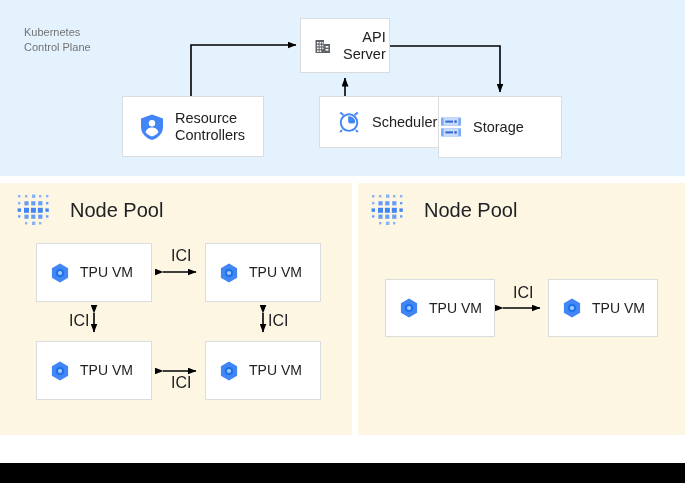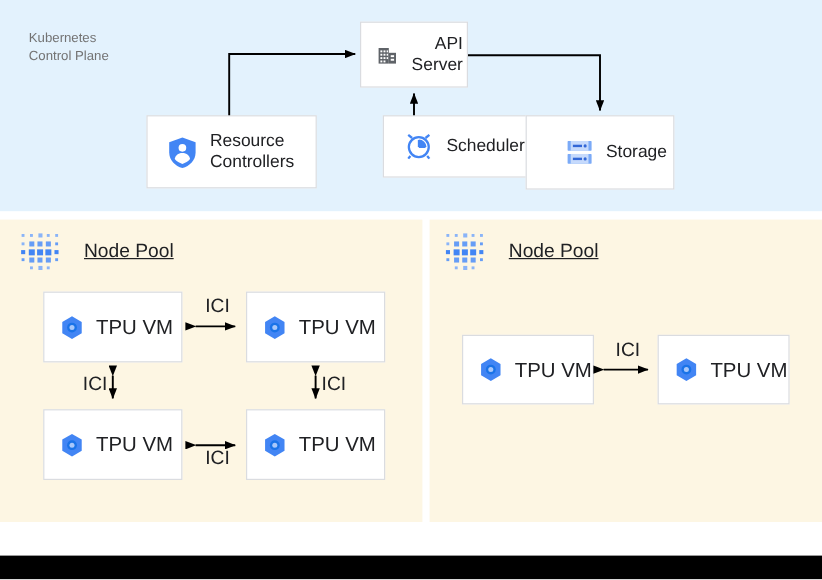--- a/index.html
+++ b/index.html
@@ -57,23 +57,22 @@
     color: #737373;
     font-size: 11px;
     line-height: 15px;
     white-space: pre-line;
   }
   #control-plane-title {
     left: 24px;
     top: 25px;
   }
   .nodepool-title {
-    font-size: 16px;
+    font-size: 20px;
     color: #202124;
-    text-decoration: underline;
   }
   
   .box {
     position: absolute;
     box-sizing: border-box;
     background: #ffffff;
     border: 1px solid #dadce0;
     display: flex;
     flex-direction: row;
     align-items: center;
@@ -106,37 +105,37 @@
     width: 148px;
     height: 52px;
     padding-left: 16px;
     margin-left: 35px;
   }
   #box-storage {
     left: 438px;
     top: 96px;
     width: 124px;
     height: 62px;
-    padding-left: 32px;
+    padding-left: 0;
   }
   
   .tpu-box {
     position: absolute;
     box-sizing: border-box;
     background: #ffffff;
     border: 1px solid #dadce0;
     display: flex;
     flex-direction: row;
     align-items: center;
     gap: 9px;
     padding-left: 12px;
   }
   .tpu-label {
     color: #202124;
-    font-size: 17px;
+    font-size: 14px;
     line-height: 17px;
   }
   #tpu-a1 { left: 36px;  top: 243px; width: 116px; height: 59px; }
   #tpu-a2 { left: 205px; top: 243px; width: 116px; height: 59px; }
   #tpu-a3 { left: 36px;  top: 341px; width: 116px; height: 59px; }
   #tpu-a4 { left: 205px; top: 341px; width: 116px; height: 59px; }
   #tpu-b1 { left: 385px; top: 279px; width: 110px; height: 58px; }
   #tpu-b2 { left: 548px; top: 279px; width: 110px; height: 58px; }
   
   .icon {

